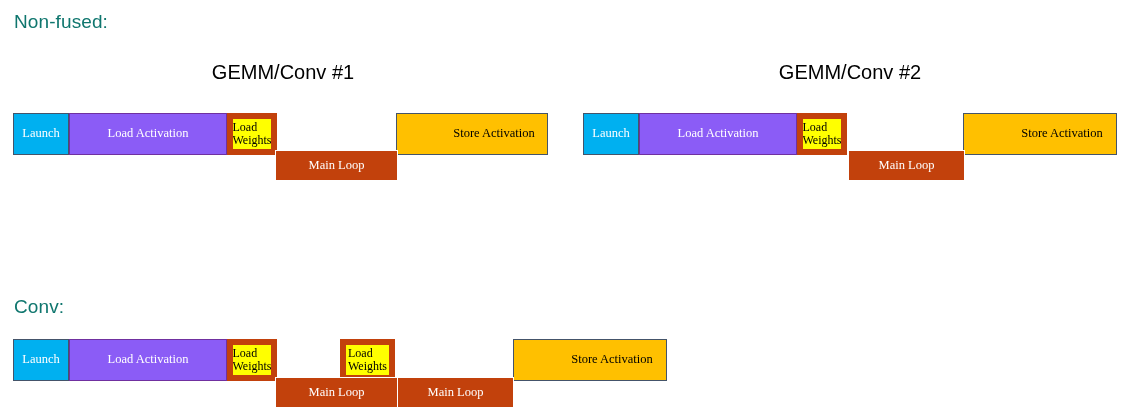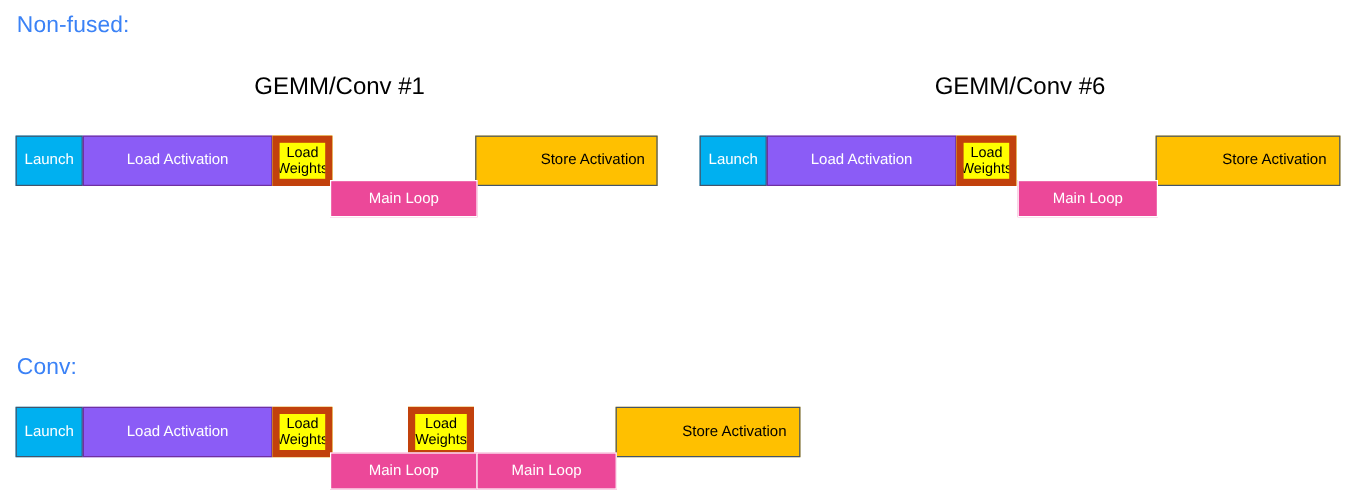--- a/index.html
+++ b/index.html
@@ -16,82 +16,83 @@
     position: relative;
     width: 1137px;
     height: 410px;
     background: #ffffff;
     overflow: hidden;
   }
   .section-label {
     position: absolute;
     font-size: 19px;
     line-height: 1;
-    color: #3b82f6;
+    color: #0f766e;
     white-space: nowrap;
     letter-spacing: 0.1px;
   }
   .block-title {
     position: absolute;
     font-size: 20px;
     line-height: 1;
     color: #000000;
     white-space: nowrap;
     text-align: center;
   }
   .bar {
     position: absolute;
     box-sizing: border-box;
     display: flex;
     align-items: center;
     justify-content: center;
-    text-align: center;
+    text-align: left;
     font-size: 12.5px;
     line-height: 1.05;
     white-space: pre-line;
     overflow: hidden;
+    font-family: Liberation Serif, serif;
   }
   .bar.launch {
     background: #00B0F0;
     border: 1px solid #44546A;
     color: #ffffff;
   }
   .bar.load-activation {
     background: #8b5cf6;
     border: 1px solid #7030A0;
     color: #ffffff;
   }
   .bar.load-weights {
     background: #FFFF00;
     border: 6px solid #c2410c;
     color: #000000;
     font-size: 12px;
   }
   .bar.main-loop {
-    background: #ec4899;
+    background: #c2410c;
     border: 1px solid #ffffff;
     color: #ffffff;
   }
   .bar.store-activation {
     background: #FFC000;
     border: 1px solid #44546A;
     color: #000000;
     padding-left: 44px;
   }
 </style>
 </head>
 <body>
 
 <div id="canvas">
 
   <div class="section-label" style="left:14px; top:12px;">Non-fused:</div>
 
   <div class="block-title" style="left:183px; top:62px; width:200px;">GEMM/Conv #1</div>
 
-  <div class="block-title" style="left:750px; top:62px; width:200px;">GEMM/Conv #6</div>
+  <div class="block-title" style="left:750px; top:62px; width:200px;">GEMM/Conv #2</div>
 
   <div class="bar launch" style="left:13px; top:113px; width:56px; height:42px;">Launch</div>
 
   <div class="bar load-activation" style="left:69px; top:113px; width:158px; height:42px;">Load Activation</div>
 
   <div class="bar load-weights" style="left:227px; top:113px; width:50px; height:42px;">Load
 Weights</div>
 
   <div class="bar store-activation" style="left:396px; top:113px; width:152px; height:42px;">Store Activation</div>
 

